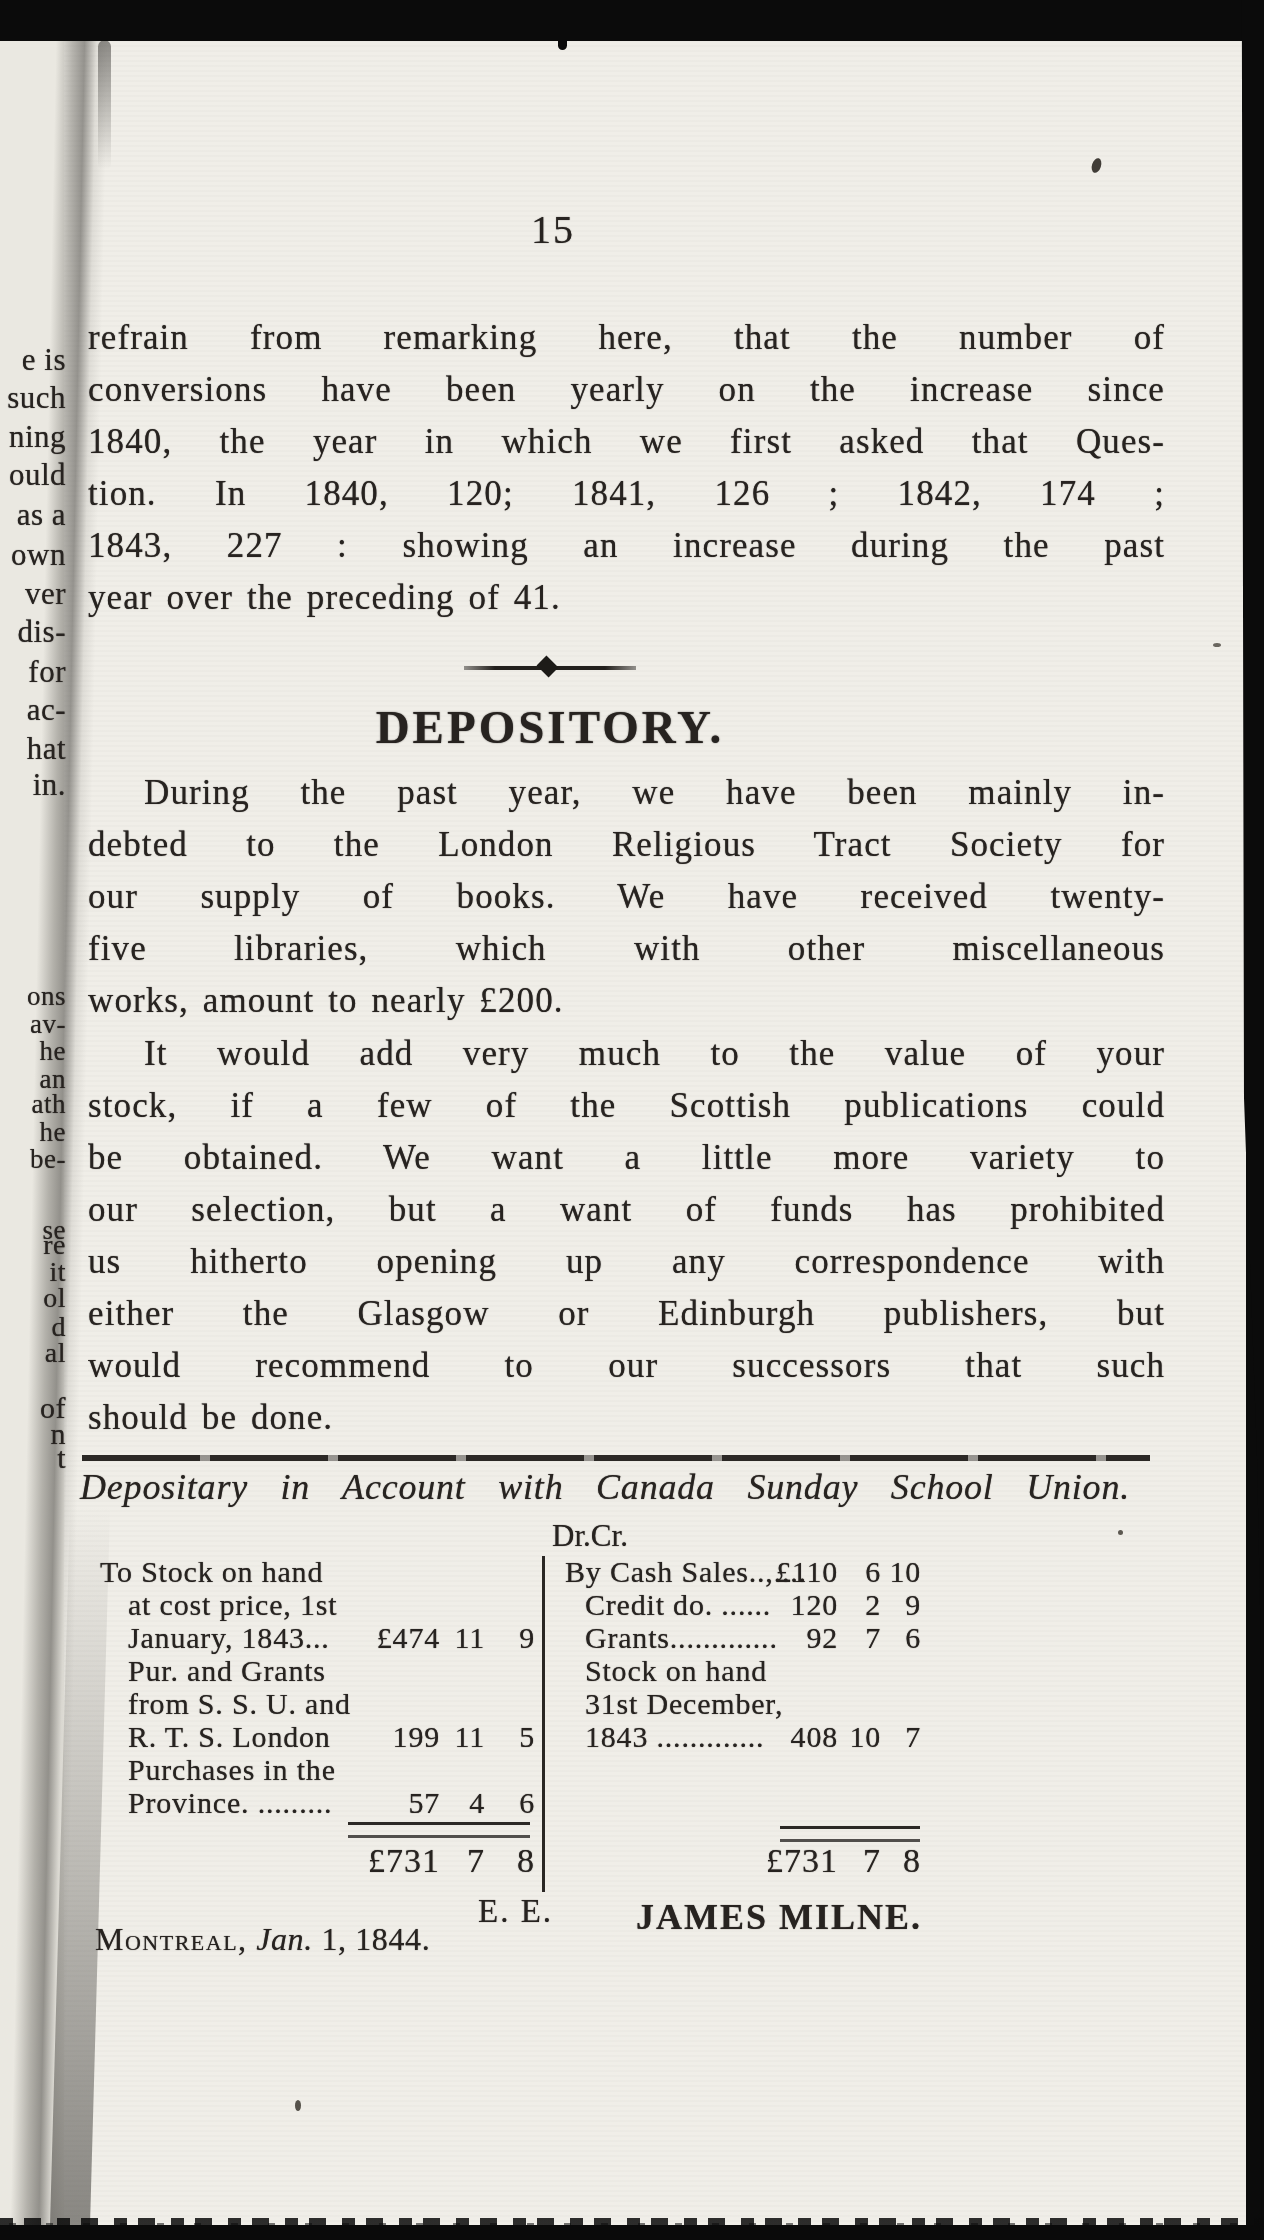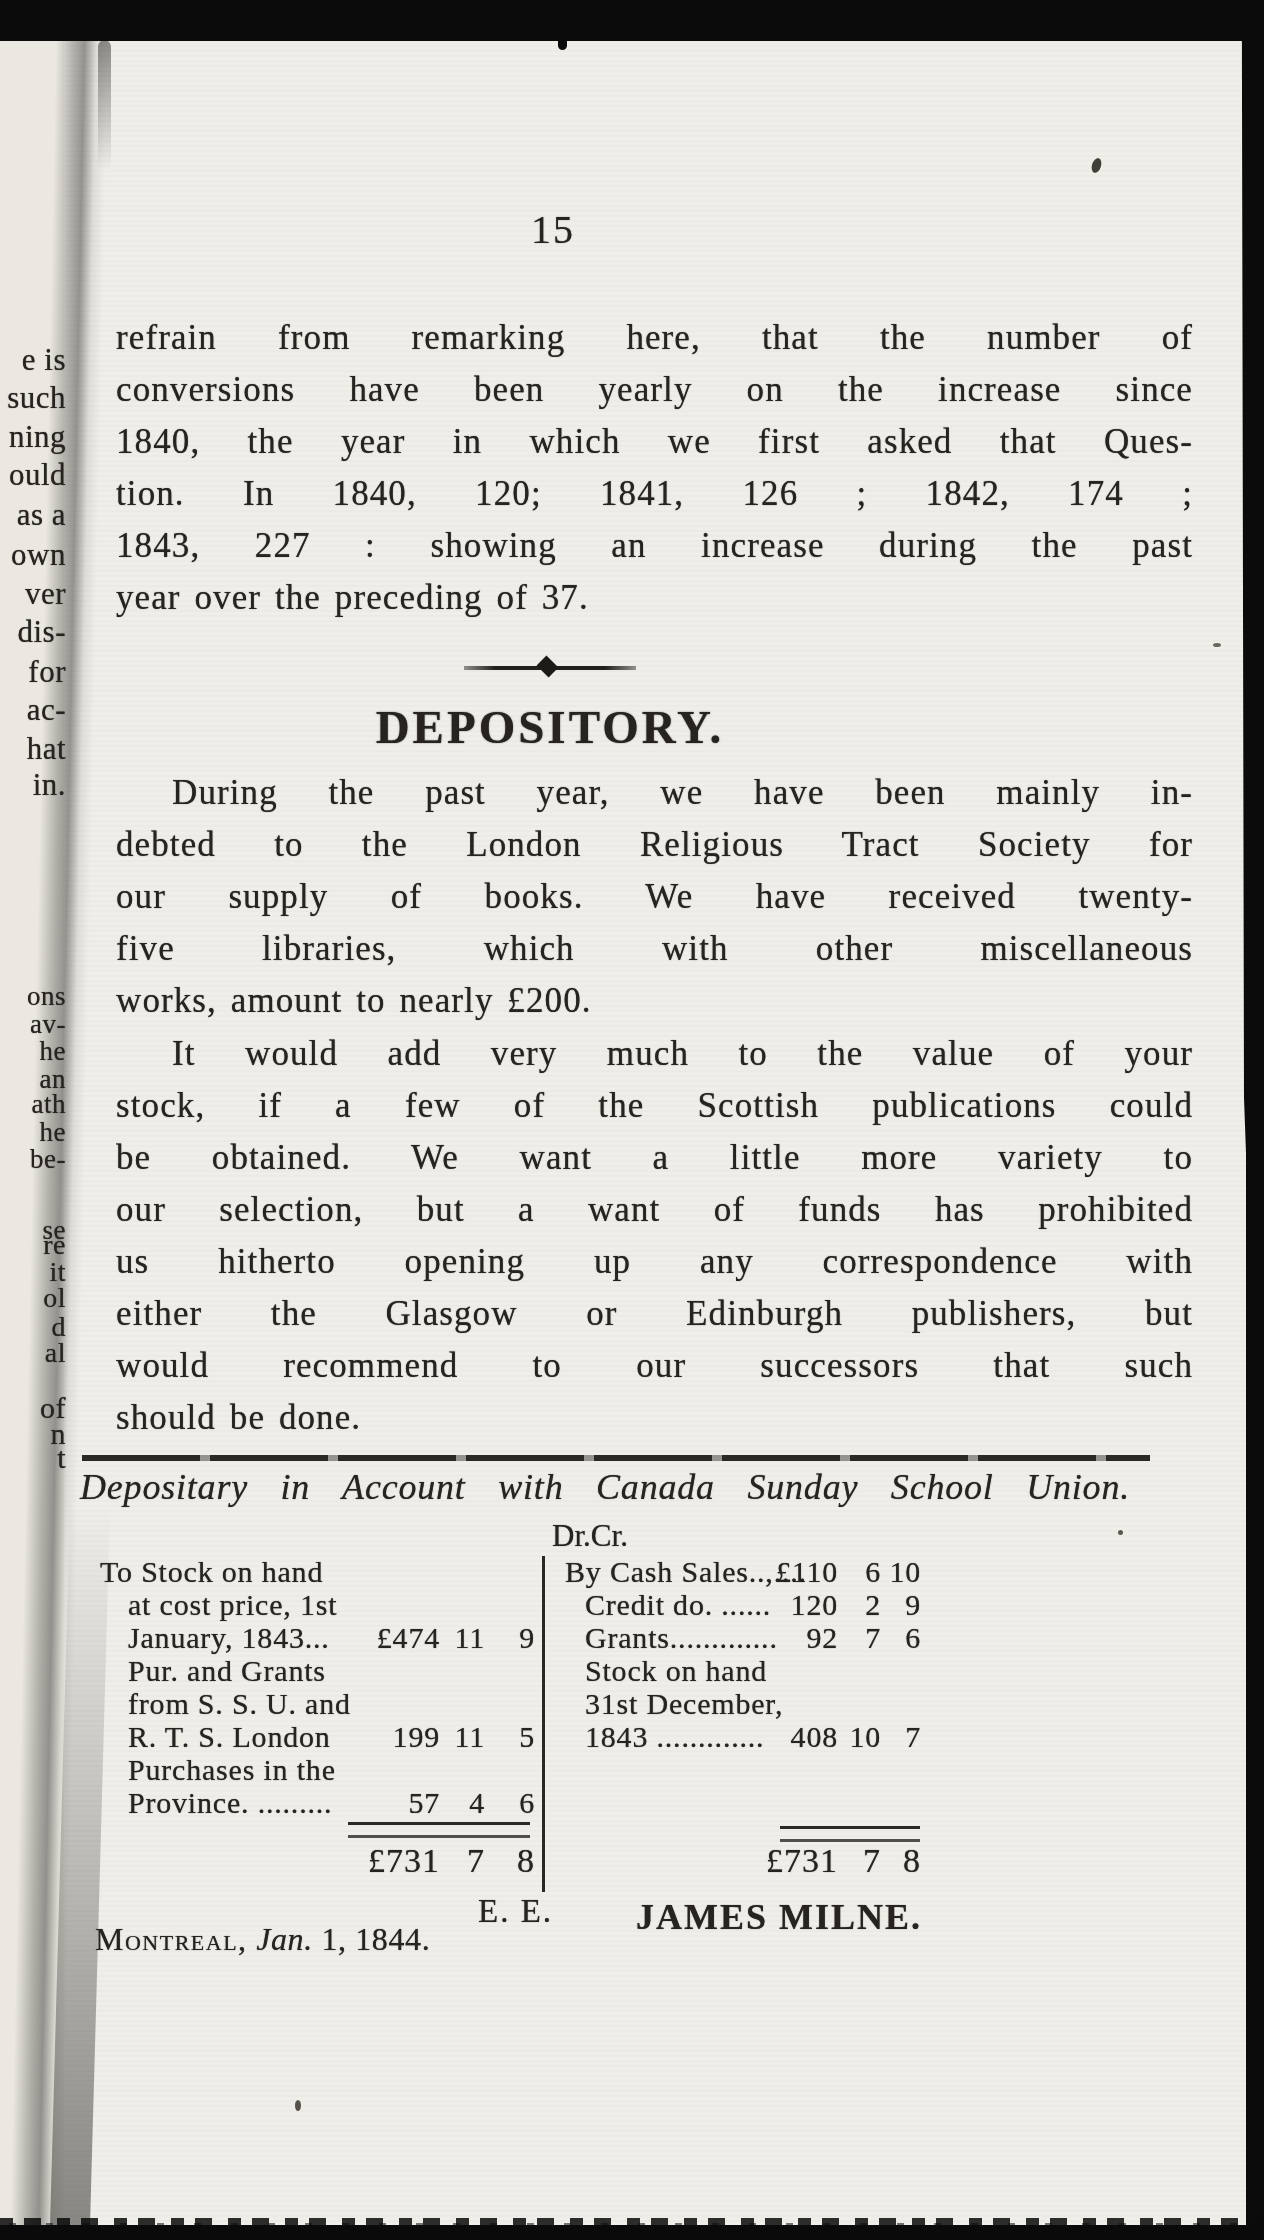--- a/index.html
+++ b/index.html
@@ -40,21 +40,21 @@
 
   
   .frag{position:absolute;left:0;width:66px;text-align:right;padding-right:2px;line-height:1;
     letter-spacing:.5px;white-space:nowrap;}
 
   
   .folio{position:absolute;left:518px;top:206px;width:70px;text-align:center;
     font-size:40px;letter-spacing:2px;}
 
   
-  .para{position:absolute;left:88px;width:1077px;font-size:35px;letter-spacing:1.1px;word-spacing:4px;margin-left:28px;}
+  .para{position:absolute;left:88px;width:1077px;font-size:35px;letter-spacing:1.1px;word-spacing:4px;}
   .para .line{height:52px;line-height:52px;white-space:nowrap;}
   .para .line.jl{text-align:justify;text-align-last:justify;white-space:normal;height:52px;overflow:hidden;}
   .para .line.ll{text-align:left;}
   .para .line.ind{text-indent:56px;}
   .p1{top:312px;}
   .p2{top:767px;}
   .p3{top:1028px;}
 
   
   .orn{position:absolute;left:464px;top:660px;width:172px;height:16px;}
@@ -144,21 +144,21 @@
     </div>
 
   <div class="folio">15</div>
 
   <div class="para p1">
       <div class="line jl">refrain from remarking here, that the number of</div>
       <div class="line jl">conversions have been yearly on the increase since</div>
       <div class="line jl">1840, the year in which we first asked that Ques-</div>
       <div class="line jl">tion.  In 1840, 120;  1841, 126 ;  1842, 174 ;</div>
       <div class="line jl">1843, 227 : showing an increase during the past</div>
-      <div class="line ll">year over the preceding of 37.</div>
+      <div class="line ll">year over the preceding of 41.</div>
     </div>
 
   <div class="orn">
     <span class="orn-line"></span>
     <span class="orn-diamond"></span>
   </div>
 
   <div class="sect">DEPOSITORY.</div>
 
   <div class="para p2">

